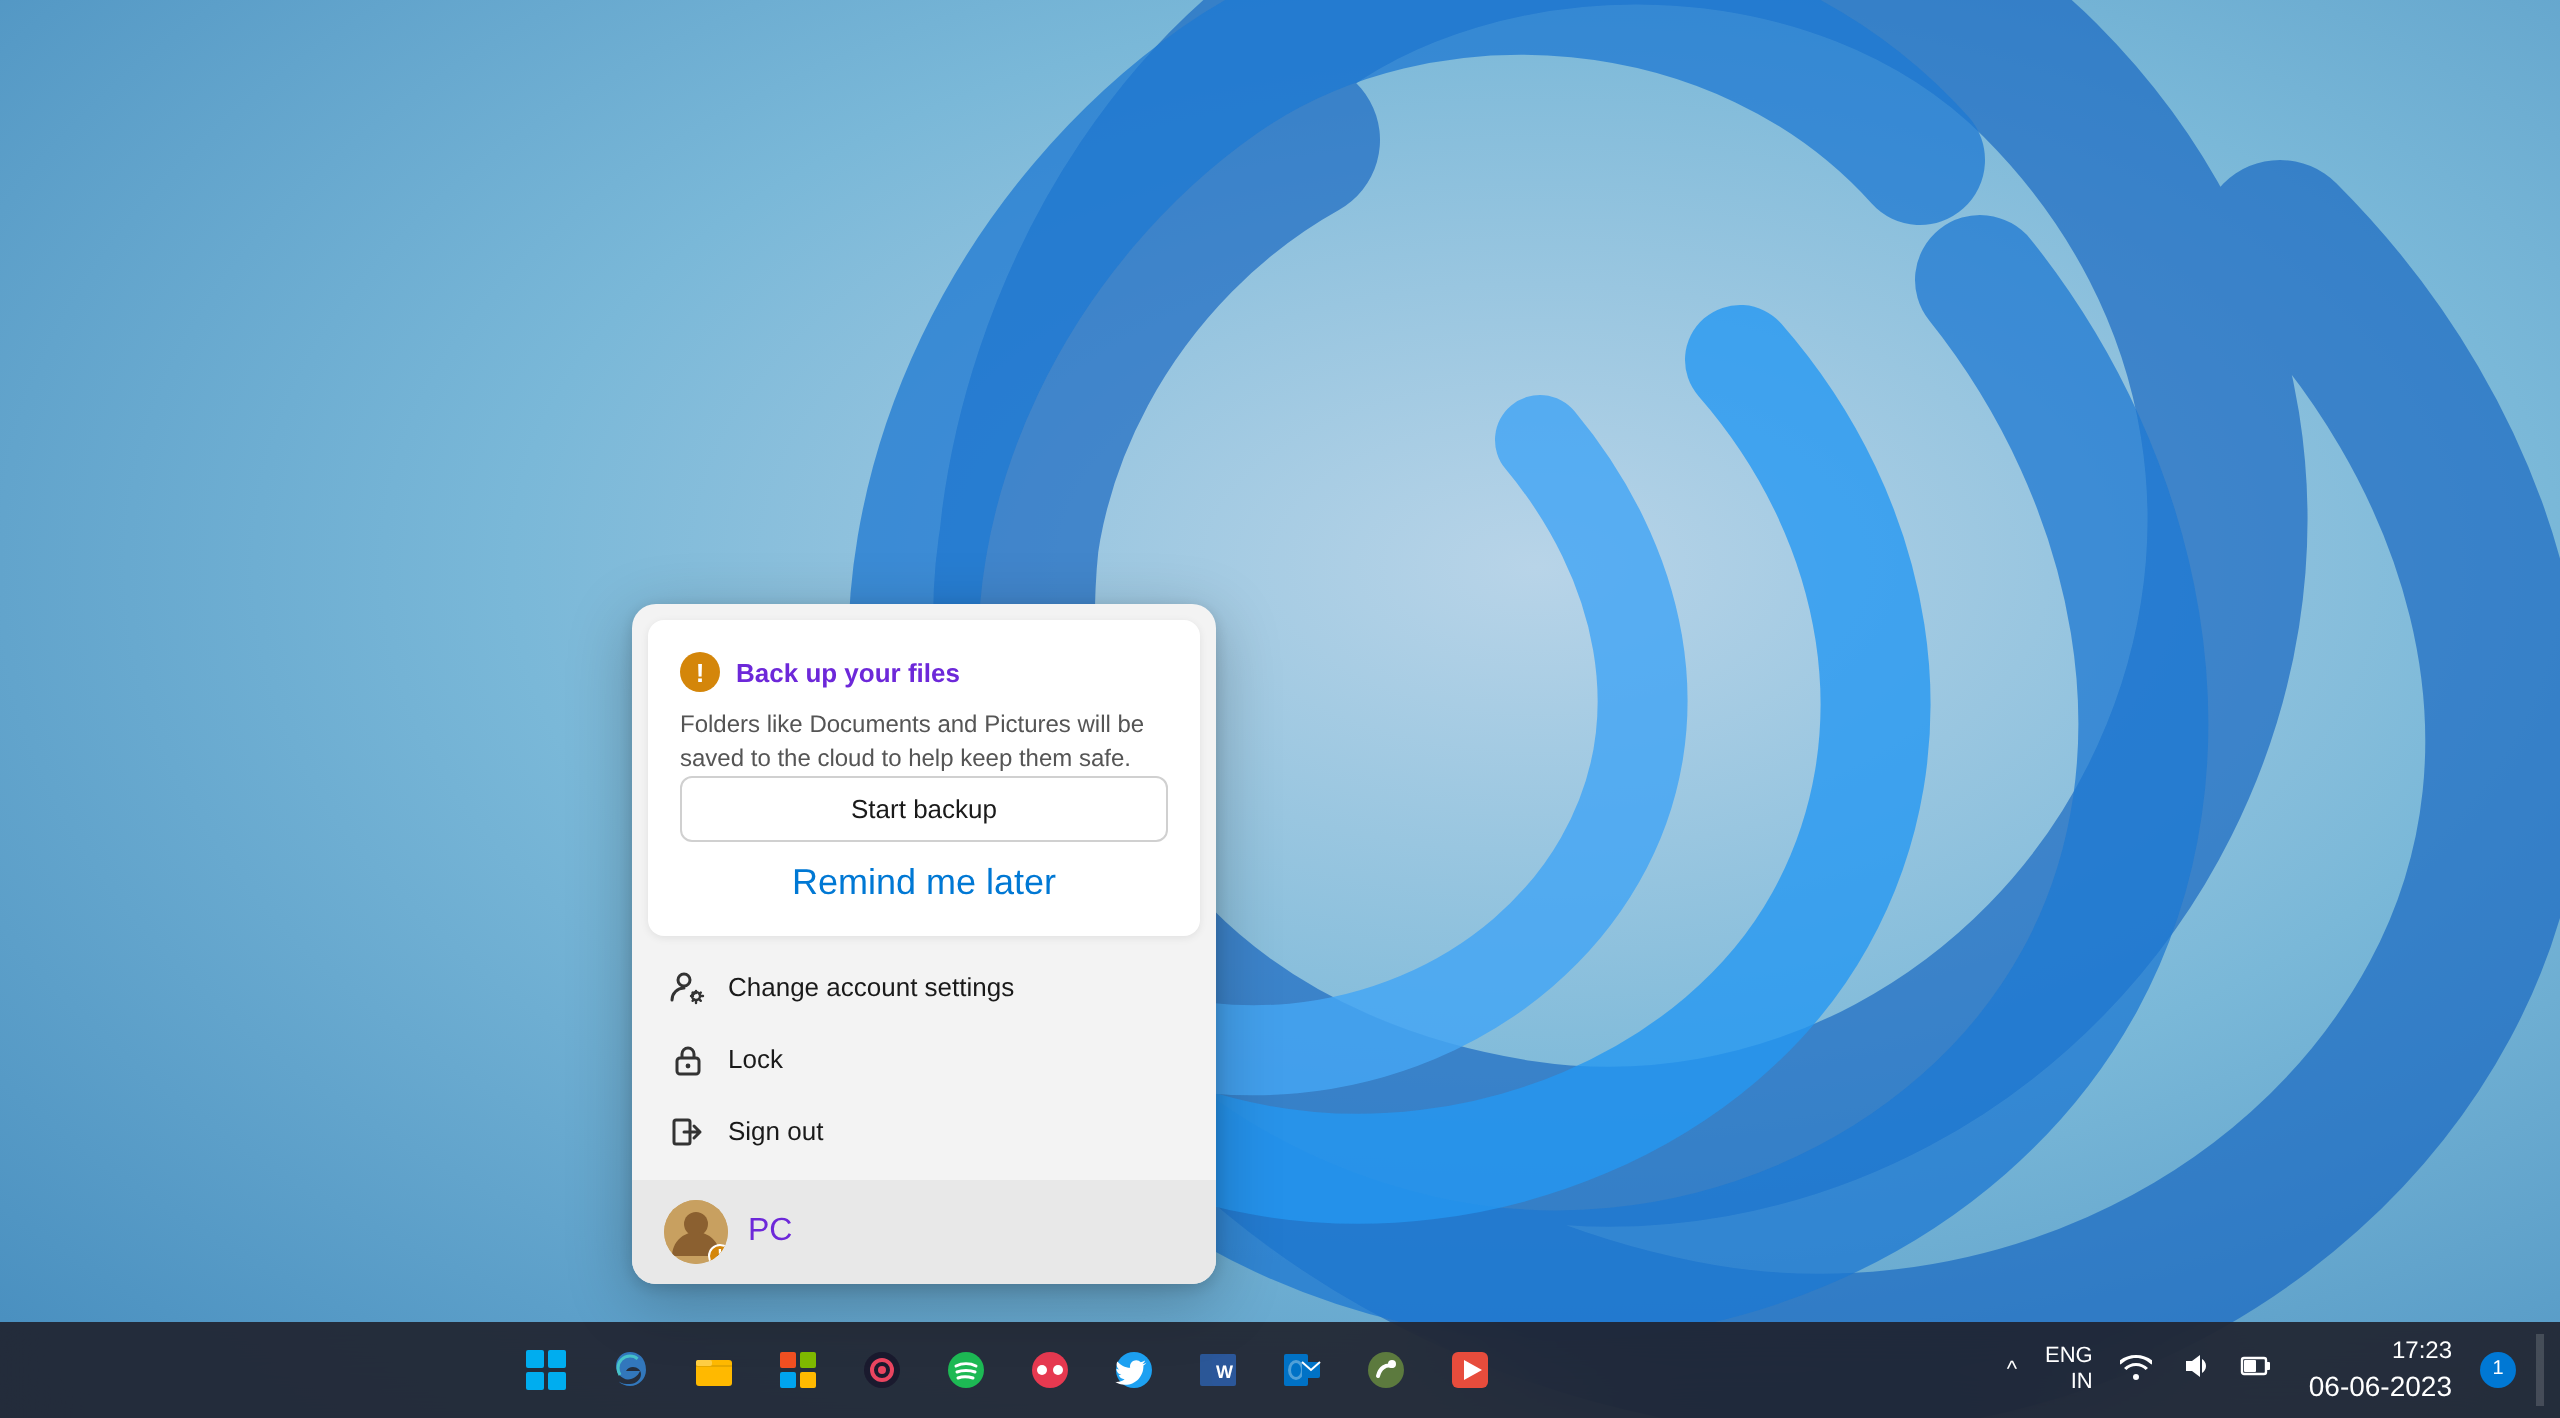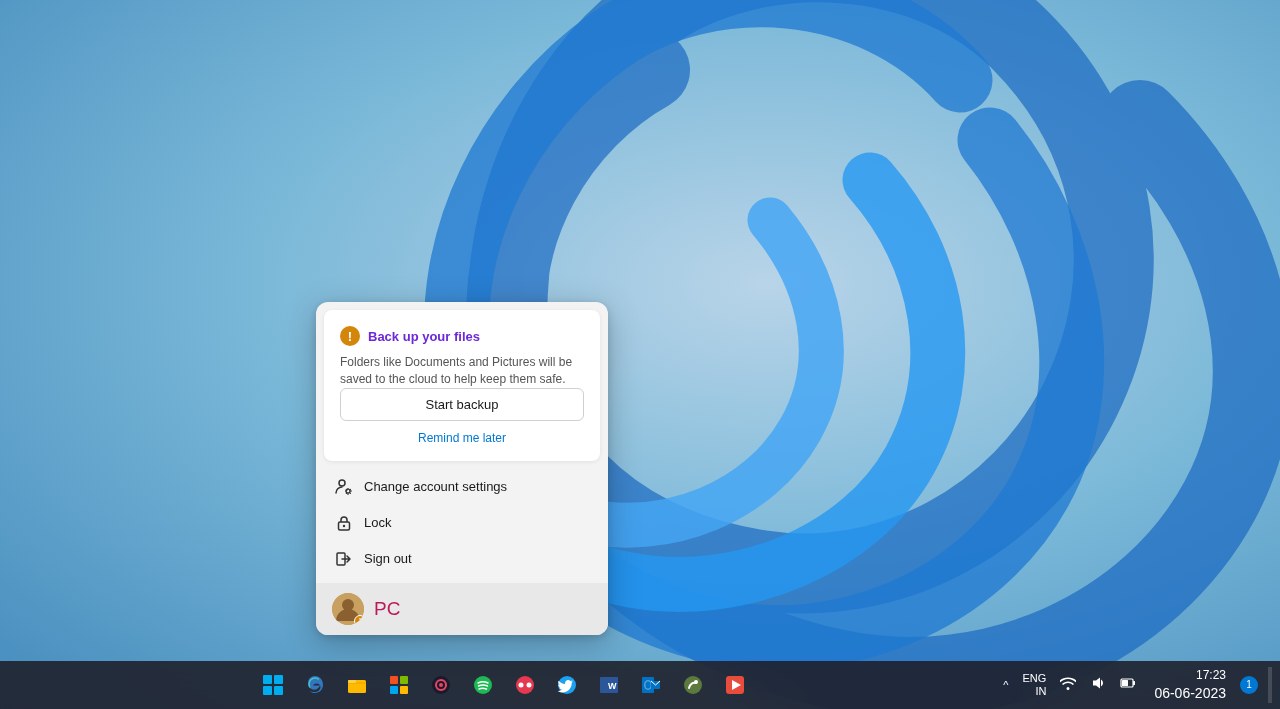--- a/index.html
+++ b/index.html
@@ -180,21 +180,21 @@
       cursor: pointer;
       text-align: center;
       margin-bottom: 6px;
     }
 
     .remind-later-btn {
       width: 100%;
       padding: 4px;
       background: transparent;
       border: none;
-      font-size: 12px;
+      font-size: 18px;
       color: #0078d4;
       cursor: pointer;
       text-align: center;
     }
 
     
     .menu-section {
       padding: 4px 8px;
     }
 
@@ -253,22 +253,22 @@
       border: 1px solid white;
       display: flex;
       align-items: center;
       justify-content: center;
       color: white;
       font-size: 8px;
       font-weight: bold;
     }
 
     .user-name {
-      font-size: 19px;
-      color: #be185d;
+      font-size: 16px;
+      color: #6d28d9;
       font-weight: 500;
     }
 
     
     .bg-swirl {
       position: absolute;
       top: 0;
       left: 0;
       width: 100%;
       height: 100%;

